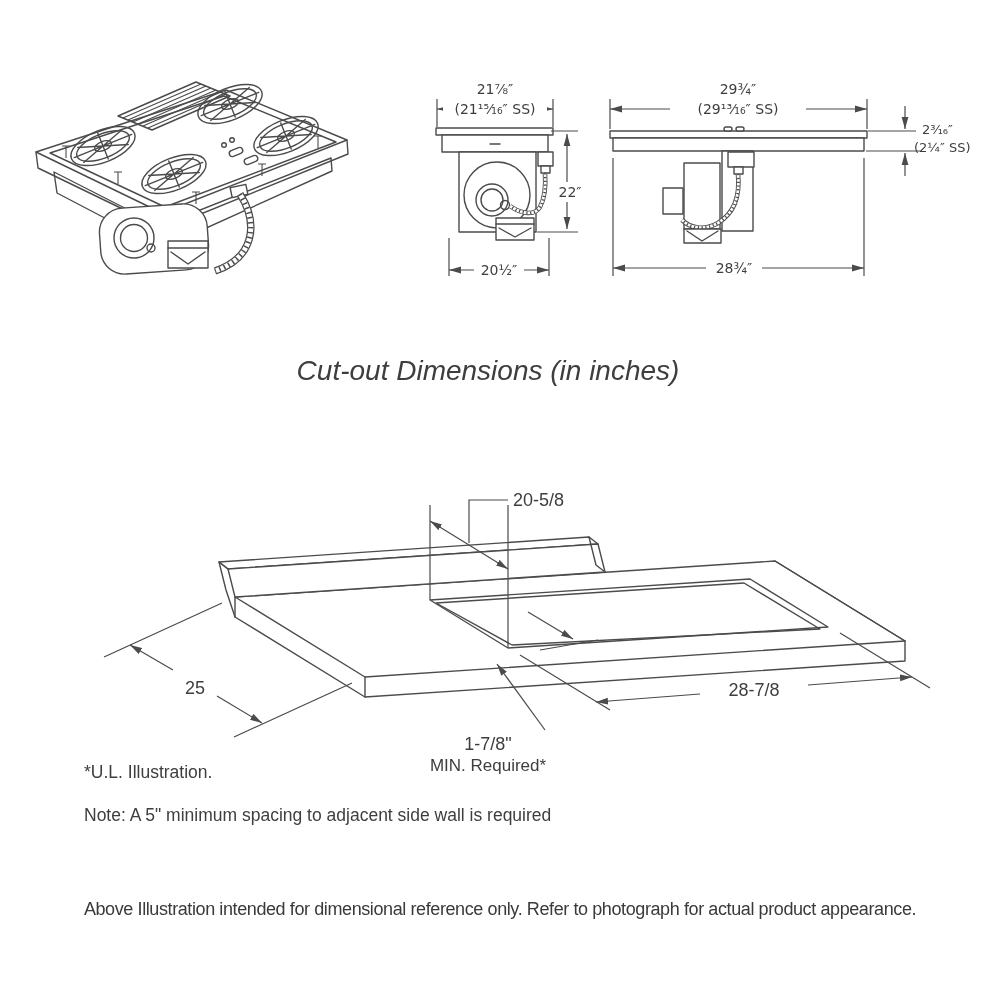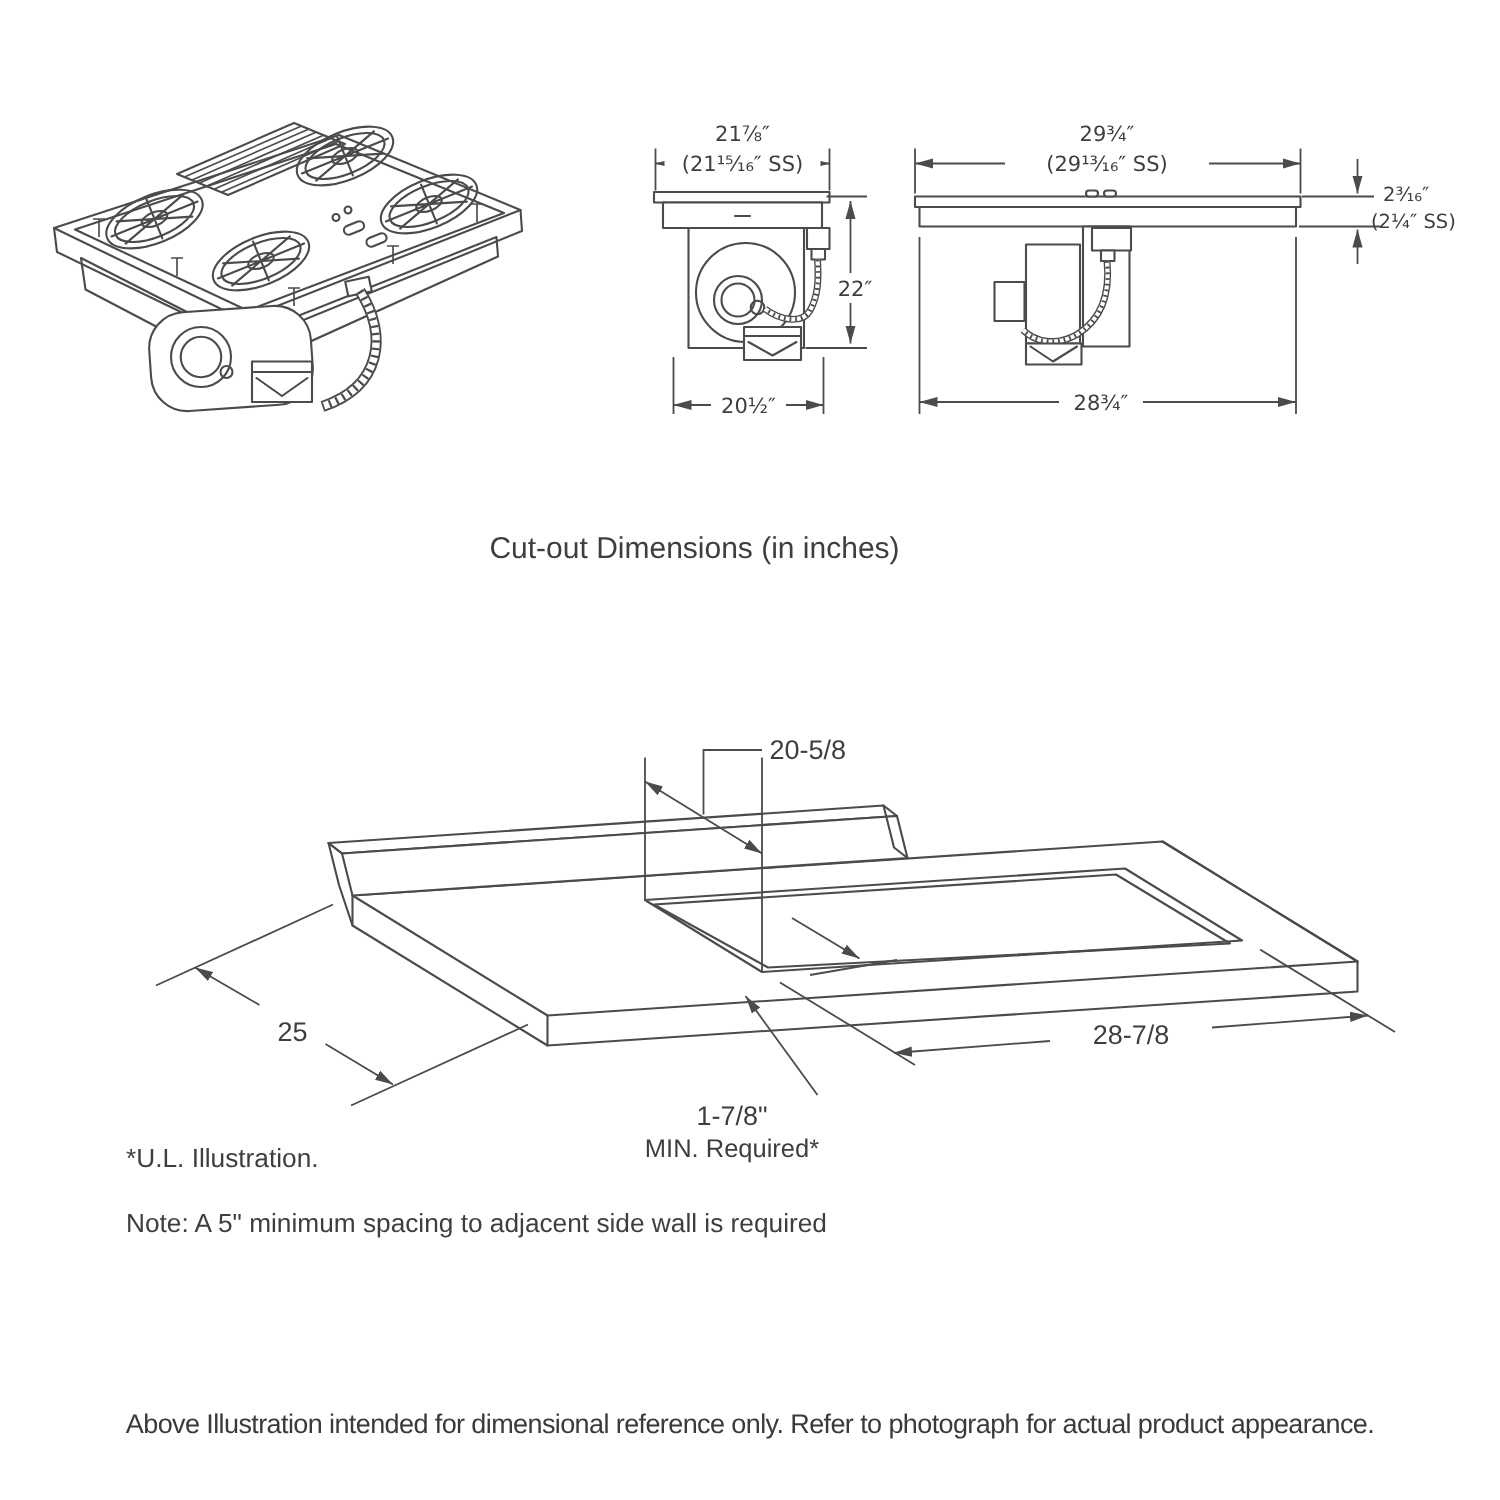--- a/index.html
+++ b/index.html
@@ -15,24 +15,24 @@
   .hoseD{fill:none;stroke:#4b4b4b;stroke-width:5;stroke-dasharray:1.5 3.5;}
   .cordO{fill:none;stroke:#4b4b4b;stroke-width:4.6;}
   .cordI{fill:none;stroke:#ffffff;stroke-width:2.8;}
   .cordD{fill:none;stroke:#4b4b4b;stroke-width:2.8;stroke-dasharray:1.2 2.6;}
   .bg{fill:#ffffff;stroke:none;}
   .dlbl{font-family:"DejaVu Sans",sans-serif;font-size:14px;fill:#3e3e3e;}
   .dlblsm{font-family:"DejaVu Sans",sans-serif;font-size:13px;fill:#3e3e3e;}
   .clbl{font-family:"Liberation Sans",sans-serif;font-size:18px;fill:#3e3e3e;}
   .clbl2{font-family:"Liberation Sans",sans-serif;font-size:17px;fill:#3e3e3e;}
   .txt{position:absolute;white-space:nowrap;}
-  #title{left:263px;top:355px;width:400px;text-align:center;font-size:20px;}
+  #title{left:288px;top:355px;width:400px;text-align:center;font-size:28px;font-style:italic;}
   #ulnote{left:84px;top:762px;font-size:17.5px;}
   #spacingnote{left:84px;top:805px;font-size:17.5px;}
-  #disclaimer{left:0;top:899px;width:1000px;text-align:center;font-size:18px;letter-spacing:-0.4px;color:#3a3a3a;margin-top:40px;}
+  #disclaimer{left:0;top:899px;width:1000px;text-align:center;font-size:18px;letter-spacing:-0.4px;color:#3a3a3a;}
 </style>
 </head>
 <body>
 
 <div id="stage">
 
 <svg width="1000" height="1000" viewBox="0 0 1000 1000">
   <defs>
     <marker id="ah" viewBox="0 0 12 8" refX="12" refY="4" markerWidth="12" markerHeight="8" markerUnits="userSpaceOnUse" orient="auto-start-reverse">
       <path d="M12 4 L0 0.6 L0 7.4 Z" fill="#4b4b4b"></path>

